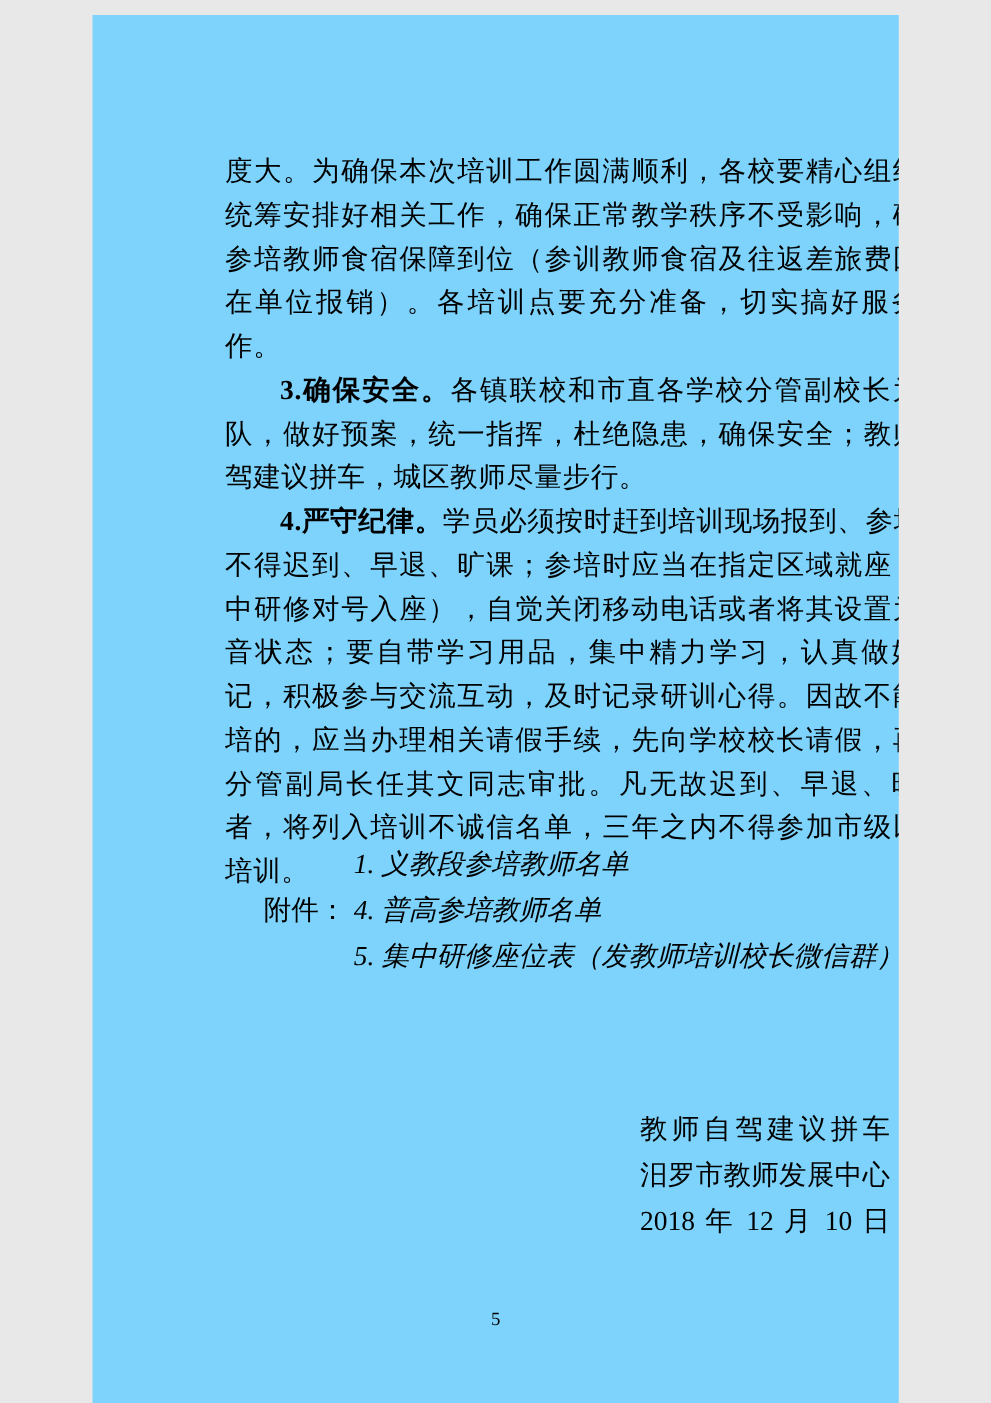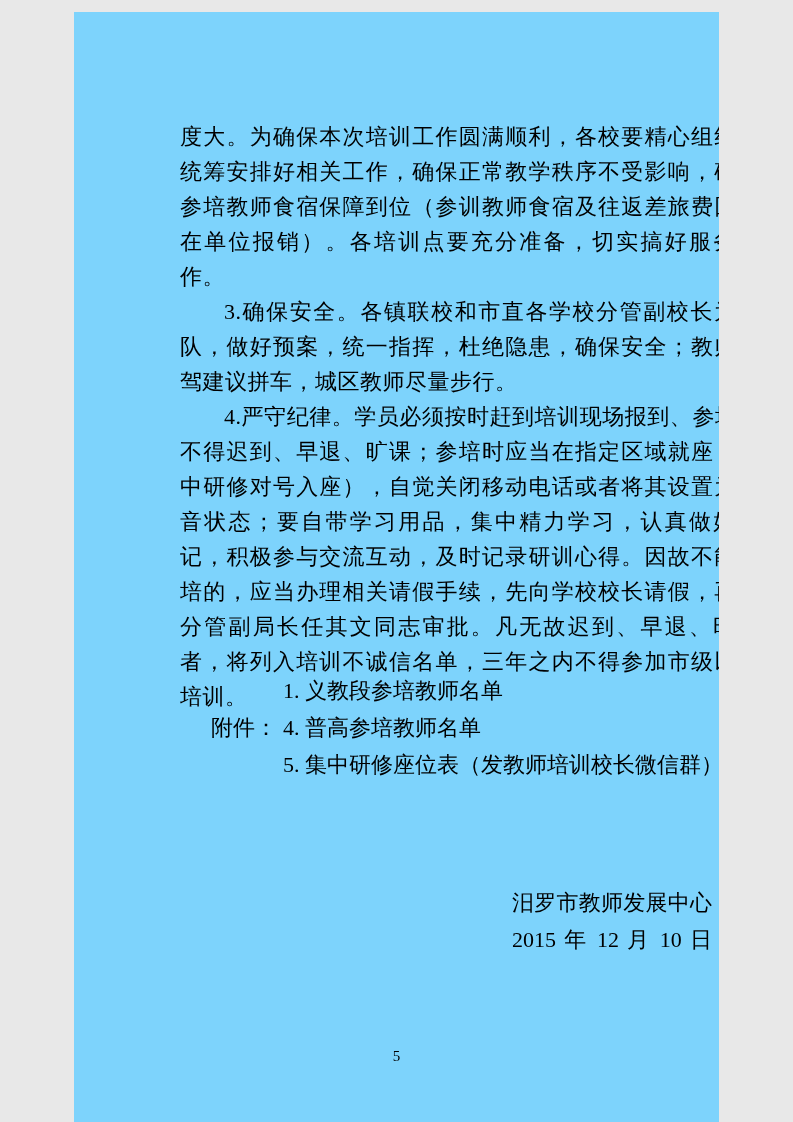--- a/index.html
+++ b/index.html
@@ -27,38 +27,39 @@
     margin: 0;
     font-size: 22px;
     line-height: 35px;
     text-align: justify;
     letter-spacing: 0.5px;
   }
   .para.indent {
     text-indent: 2em;
   }
   .lead {
-    font-weight: normal;
+    font-weight: bold;
   }
   .attachments {
     position: absolute;
     left: 95px;
     top: 660px;
     width: 580px;
     font-size: 22px;
     line-height: 37px;
     display: flex;
     align-items: center;
   }
   .att-label {
     white-space: nowrap;
     margin-left: 42px;
   }
   .att-items {
     margin-left: 6px;
+    font-style: italic;
   }
   .att-item {
     white-space: nowrap;
   }
   .signature {
     position: absolute;
     top: 872px;
     left: 438px;
     width: 200px;
     font-size: 22px;
@@ -96,19 +97,20 @@
   <div class="attachments">
     <span class="att-label">附件：</span>
     <div class="att-items">
       <div class="att-item">1. 义教段参培教师名单</div>
       <div class="att-item">4. 普高参培教师名单</div>
       <div class="att-item">5. 集中研修座位表（发教师培训校长微信群）</div>
     </div>
   </div>
 
   <div class="signature">
+    <div class="sig-line">教师自驾建议拼车</div>
     <div class="sig-line">汨罗市教师发展中心</div>
-    <div class="sig-line">2015 年 12 月 10 日</div>
+    <div class="sig-line">2018 年 12 月 10 日</div>
   </div>
 
   <div class="page-number">5</div>
 
 </div>
 
 </body></html>

